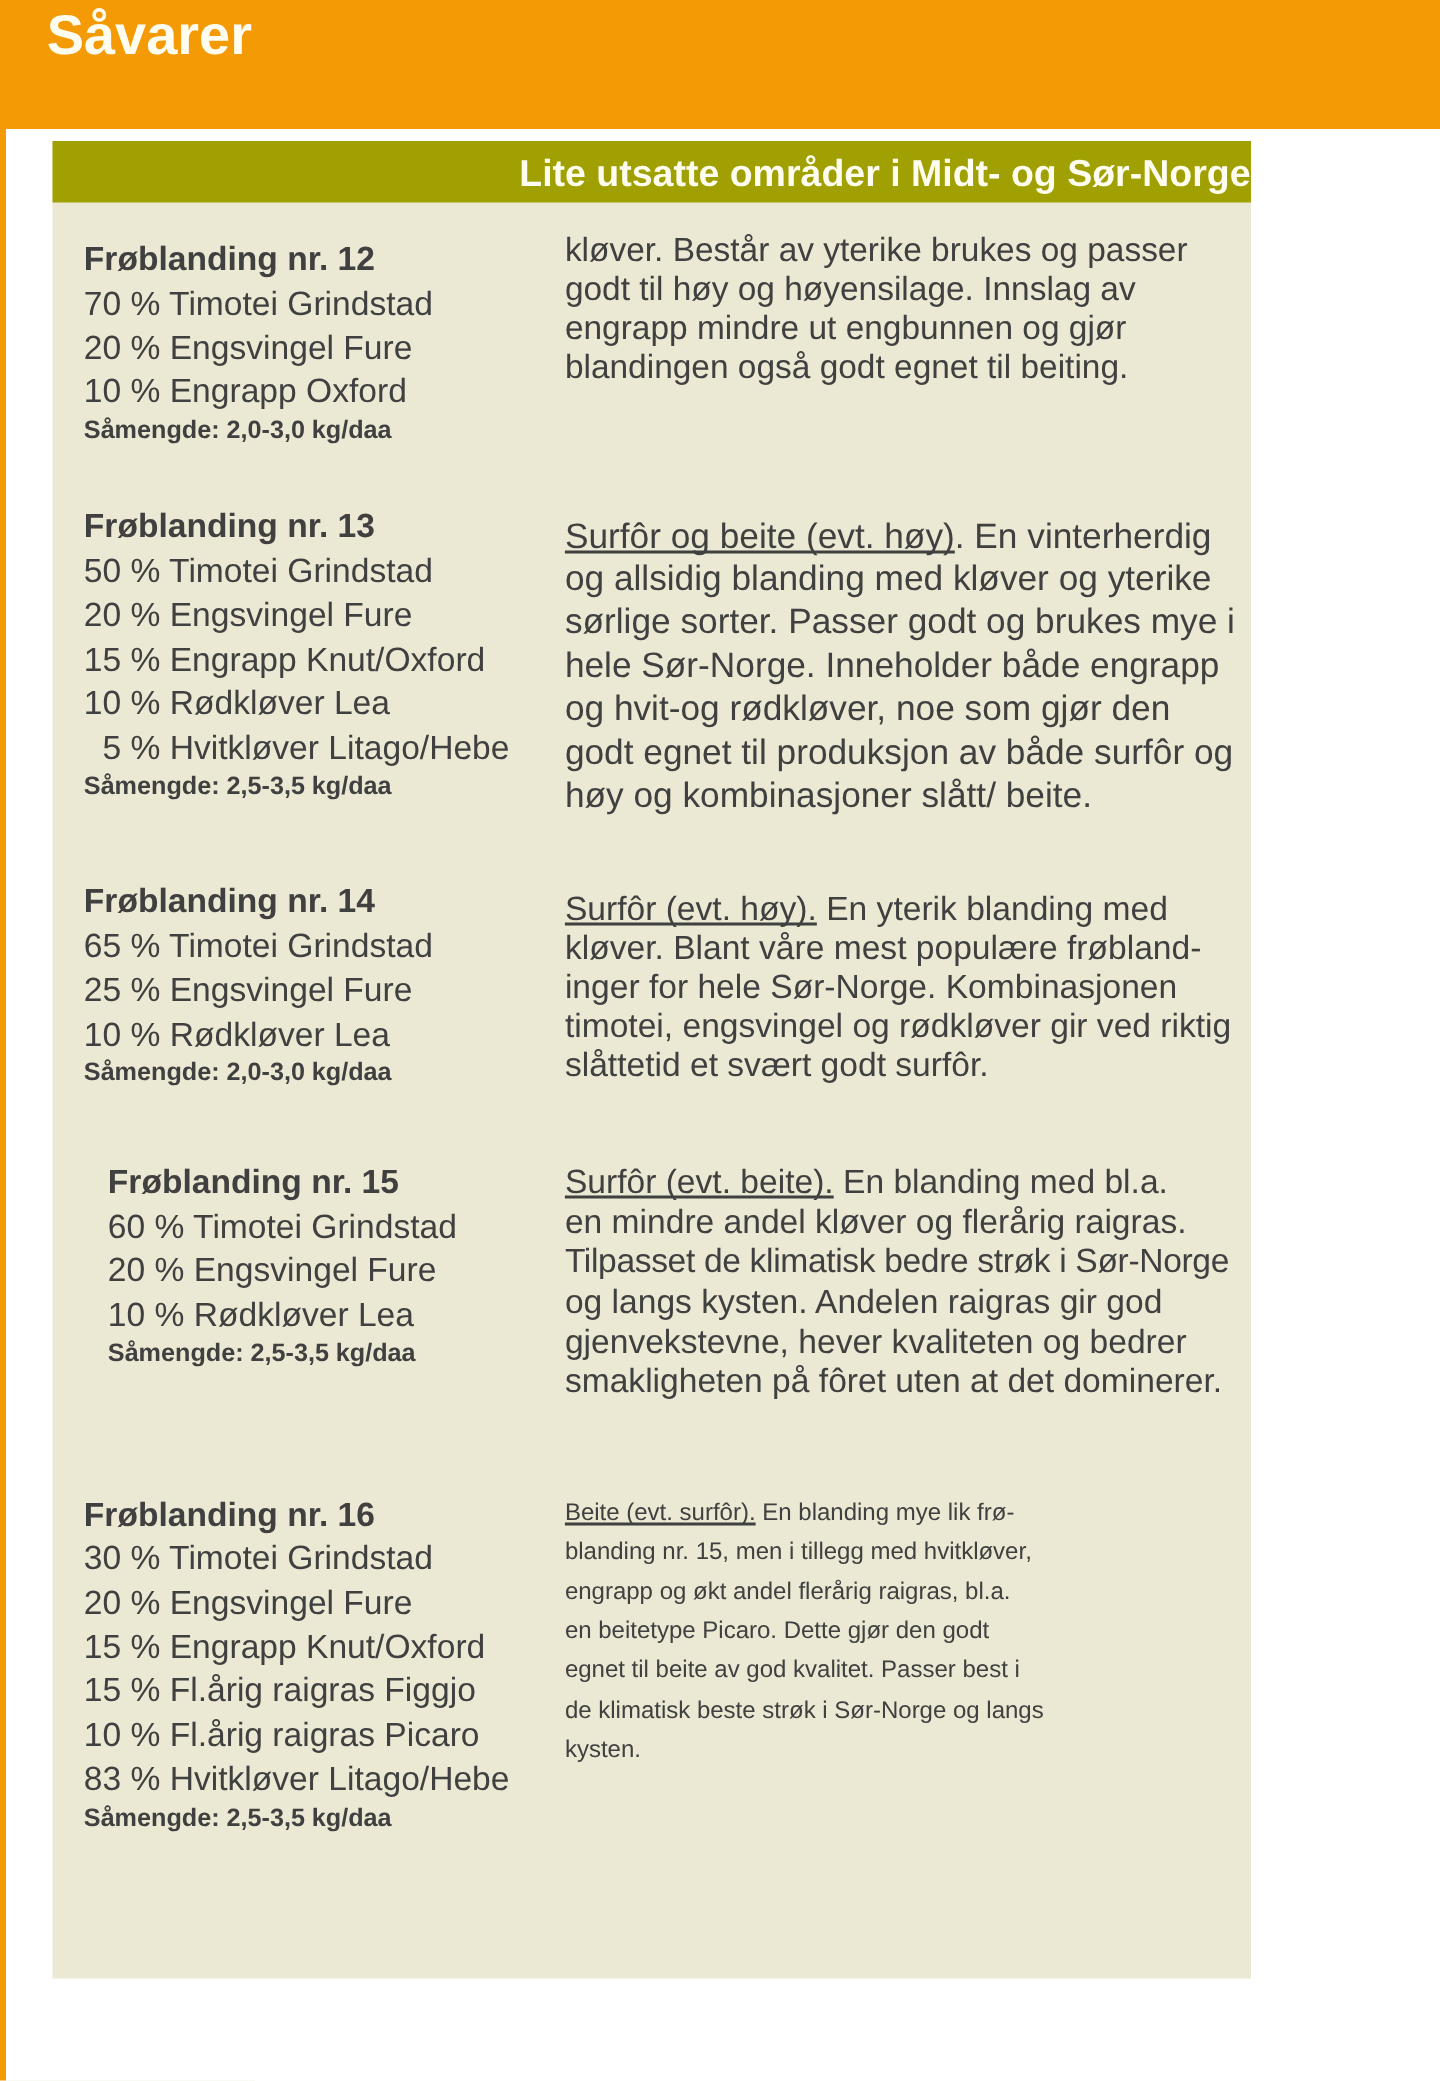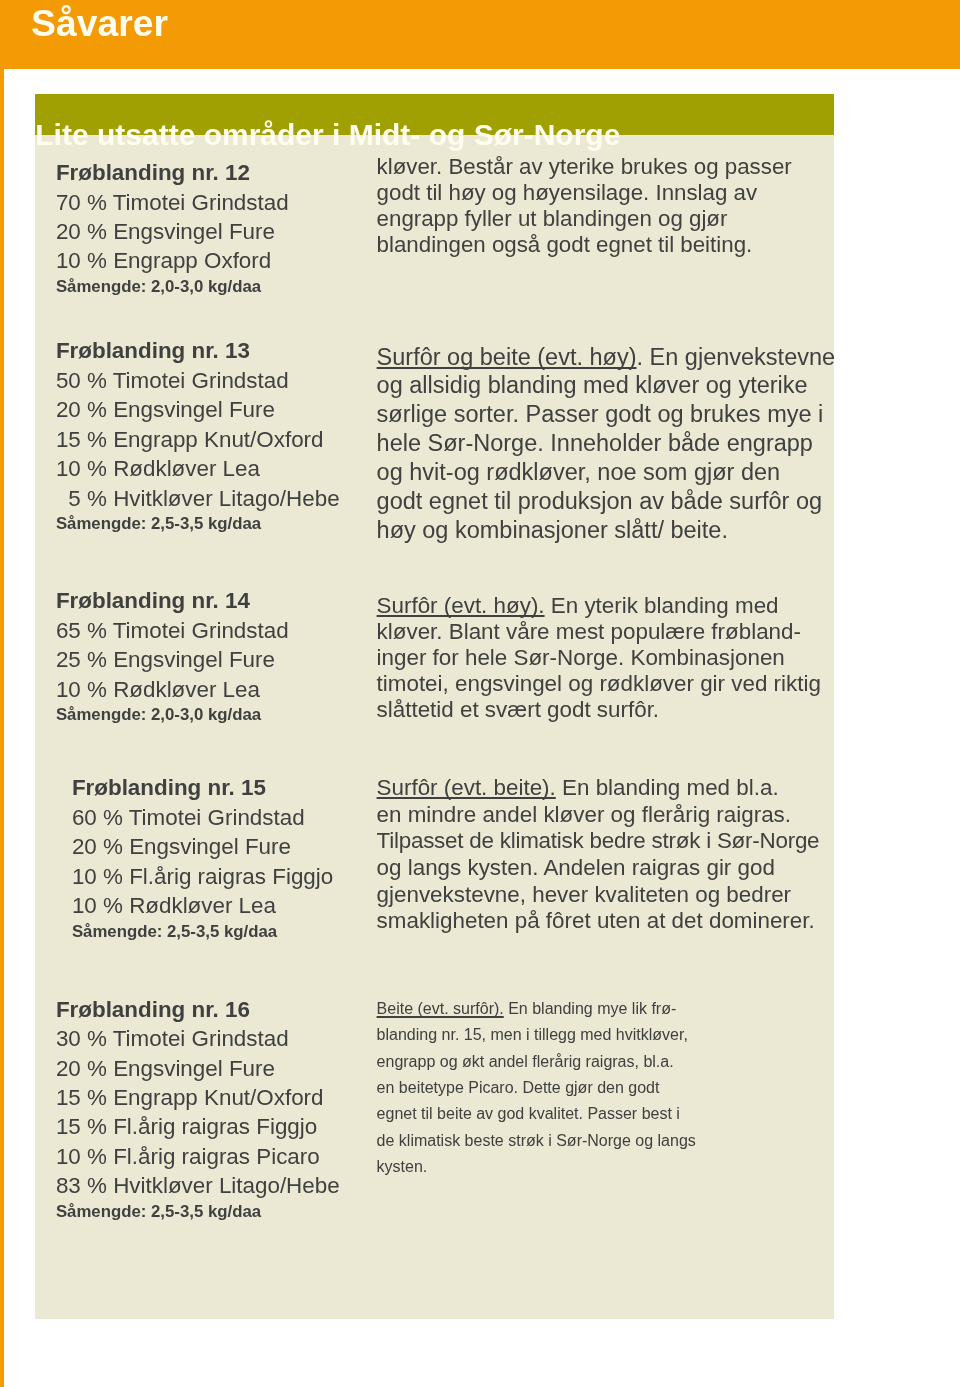--- a/index.html
+++ b/index.html
@@ -4,28 +4,28 @@
 <title>Savarer</title>
 <style>
   html,body{margin:0;padding:0;background:#ffffff;}
   body{
     width:960px;height:1387px;
     font-family:"Liberation Sans", sans-serif;
     overflow:hidden;position:relative;
   }
   
   .edge-bar{position:absolute;left:0;top:0;width:4px;height:1387px;background:#F49A04;}
-  .top-band{position:absolute;left:0;top:0;width:960px;height:69px;background:#F49A04;}
+  .top-band{position:absolute;left:0;top:0;width:960px;height:86px;background:#F49A04;}
   .page-title{position:absolute;left:31.1px;top:0;font-size:37.3px;font-weight:bold;
               color:#FFFDF0;line-height:47.9px;white-space:pre;transform:translateZ(0);}
   .card{position:absolute;left:35.3px;top:94.4px;width:798.4px;height:1224.6px;background:#EBE9D3;}
   .card-head{position:absolute;left:35.3px;top:94.4px;width:798.4px;height:40.6px;background:#A0A002;}
-  .card-head-title{position:absolute;left:0;top:0;width:798.4px;text-align:left;
-                   font-size:30px;font-weight:bold;color:#FFFDF0;line-height:45.5px;
-                   white-space:pre;transform:translateZ(0);margin-top:18px;}
+  .card-head-title{position:absolute;left:0;top:0;width:798.4px;text-align:right;
+                   font-size:25px;font-weight:bold;color:#FFFDF0;line-height:45.5px;
+                   white-space:pre;transform:translateZ(0);}
 
   
   .blk{position:absolute;color:#404040;transform:translateZ(0);}
   .lft{left:55.9px;font-size:22.4px;line-height:29.45px;}
   .rgt{left:376.6px;}
   .ln{white-space:pre;display:block;}
   .mixname{font-weight:bold;}
   .amount{font-weight:bold;font-size:16.8px;margin-top:-3.91px;}
   .lead{text-decoration:underline;text-underline-offset:1.6px;text-decoration-thickness:2px;
         text-decoration-skip-ink:none;-webkit-text-decoration-skip:none;}
@@ -55,35 +55,35 @@
 <div class="blk lft l1">
   <div class="ln mixname">Frøblanding nr. 12</div>
   <div class="ln">70 % Timotei Grindstad</div>
   <div class="ln">20 % Engsvingel Fure</div>
   <div class="ln">10 % Engrapp Oxford</div>
   <div class="ln amount">Såmengde: 2,0-3,0 kg/daa</div>
 </div>
 <div class="blk rgt r1">
   <div class="ln">kløver. Består av yterike brukes og passer</div>
   <div class="ln">godt til høy og høyensilage. Innslag av</div>
-  <div class="ln">engrapp fyller ut blandingen og gjør</div>
+  <div class="ln">engrapp mindre ut engbunnen og gjør</div>
   <div class="ln">blandingen også godt egnet til beiting.</div>
 </div>
 
 <div class="blk lft l2">
   <div class="ln mixname">Frøblanding nr. 13</div>
   <div class="ln">50 % Timotei Grindstad</div>
   <div class="ln">20 % Engsvingel Fure</div>
   <div class="ln">15 % Engrapp Knut/Oxford</div>
   <div class="ln">10 % Rødkløver Lea</div>
   <div class="ln">  5 % Hvitkløver Litago/Hebe</div>
   <div class="ln amount">Såmengde: 2,5-3,5 kg/daa</div>
 </div>
 <div class="blk rgt r2">
-  <div class="ln"><span class="lead">Surfôr og beite (evt. høy)</span><span>. En gjenvekstevne</span></div>
+  <div class="ln"><span class="lead">Surfôr og beite (evt. høy)</span><span>. En vinterherdig</span></div>
   <div class="ln">og allsidig blanding med kløver og yterike</div>
   <div class="ln">sørlige sorter. Passer godt og brukes mye i</div>
   <div class="ln">hele Sør-Norge. Inneholder både engrapp</div>
   <div class="ln">og hvit-og rødkløver, noe som gjør den</div>
   <div class="ln">godt egnet til produksjon av både surfôr og</div>
   <div class="ln">høy og kombinasjoner slått/ beite.</div>
 </div>
 
 <div class="blk lft l3">
   <div class="ln mixname">Frøblanding nr. 14</div>
@@ -97,21 +97,20 @@
   <div class="ln">kløver. Blant våre mest populære frøbland-</div>
   <div class="ln">inger for hele Sør-Norge. Kombinasjonen</div>
   <div class="ln">timotei, engsvingel og rødkløver gir ved riktig</div>
   <div class="ln">slåttetid et svært godt surfôr.</div>
 </div>
 
 <div class="blk lft l4">
   <div class="ln mixname">Frøblanding nr. 15</div>
   <div class="ln">60 % Timotei Grindstad</div>
   <div class="ln">20 % Engsvingel Fure</div>
-  <div class="ln">10 % Fl.årig raigras Figgjo</div>
   <div class="ln">10 % Rødkløver Lea</div>
   <div class="ln amount">Såmengde: 2,5-3,5 kg/daa</div>
 </div>
 <div class="blk rgt r4">
   <div class="ln"><span class="lead">Surfôr (evt. beite).</span><span> En blanding med bl.a.</span></div>
   <div class="ln">en mindre andel kløver og flerårig raigras.</div>
   <div class="ln tight">Tilpasset de klimatisk bedre strøk i Sør-Norge</div>
   <div class="ln">og langs kysten. Andelen raigras gir god</div>
   <div class="ln">gjenvekstevne, hever kvaliteten og bedrer</div>
   <div class="ln">smakligheten på fôret uten at det dominerer.</div>

